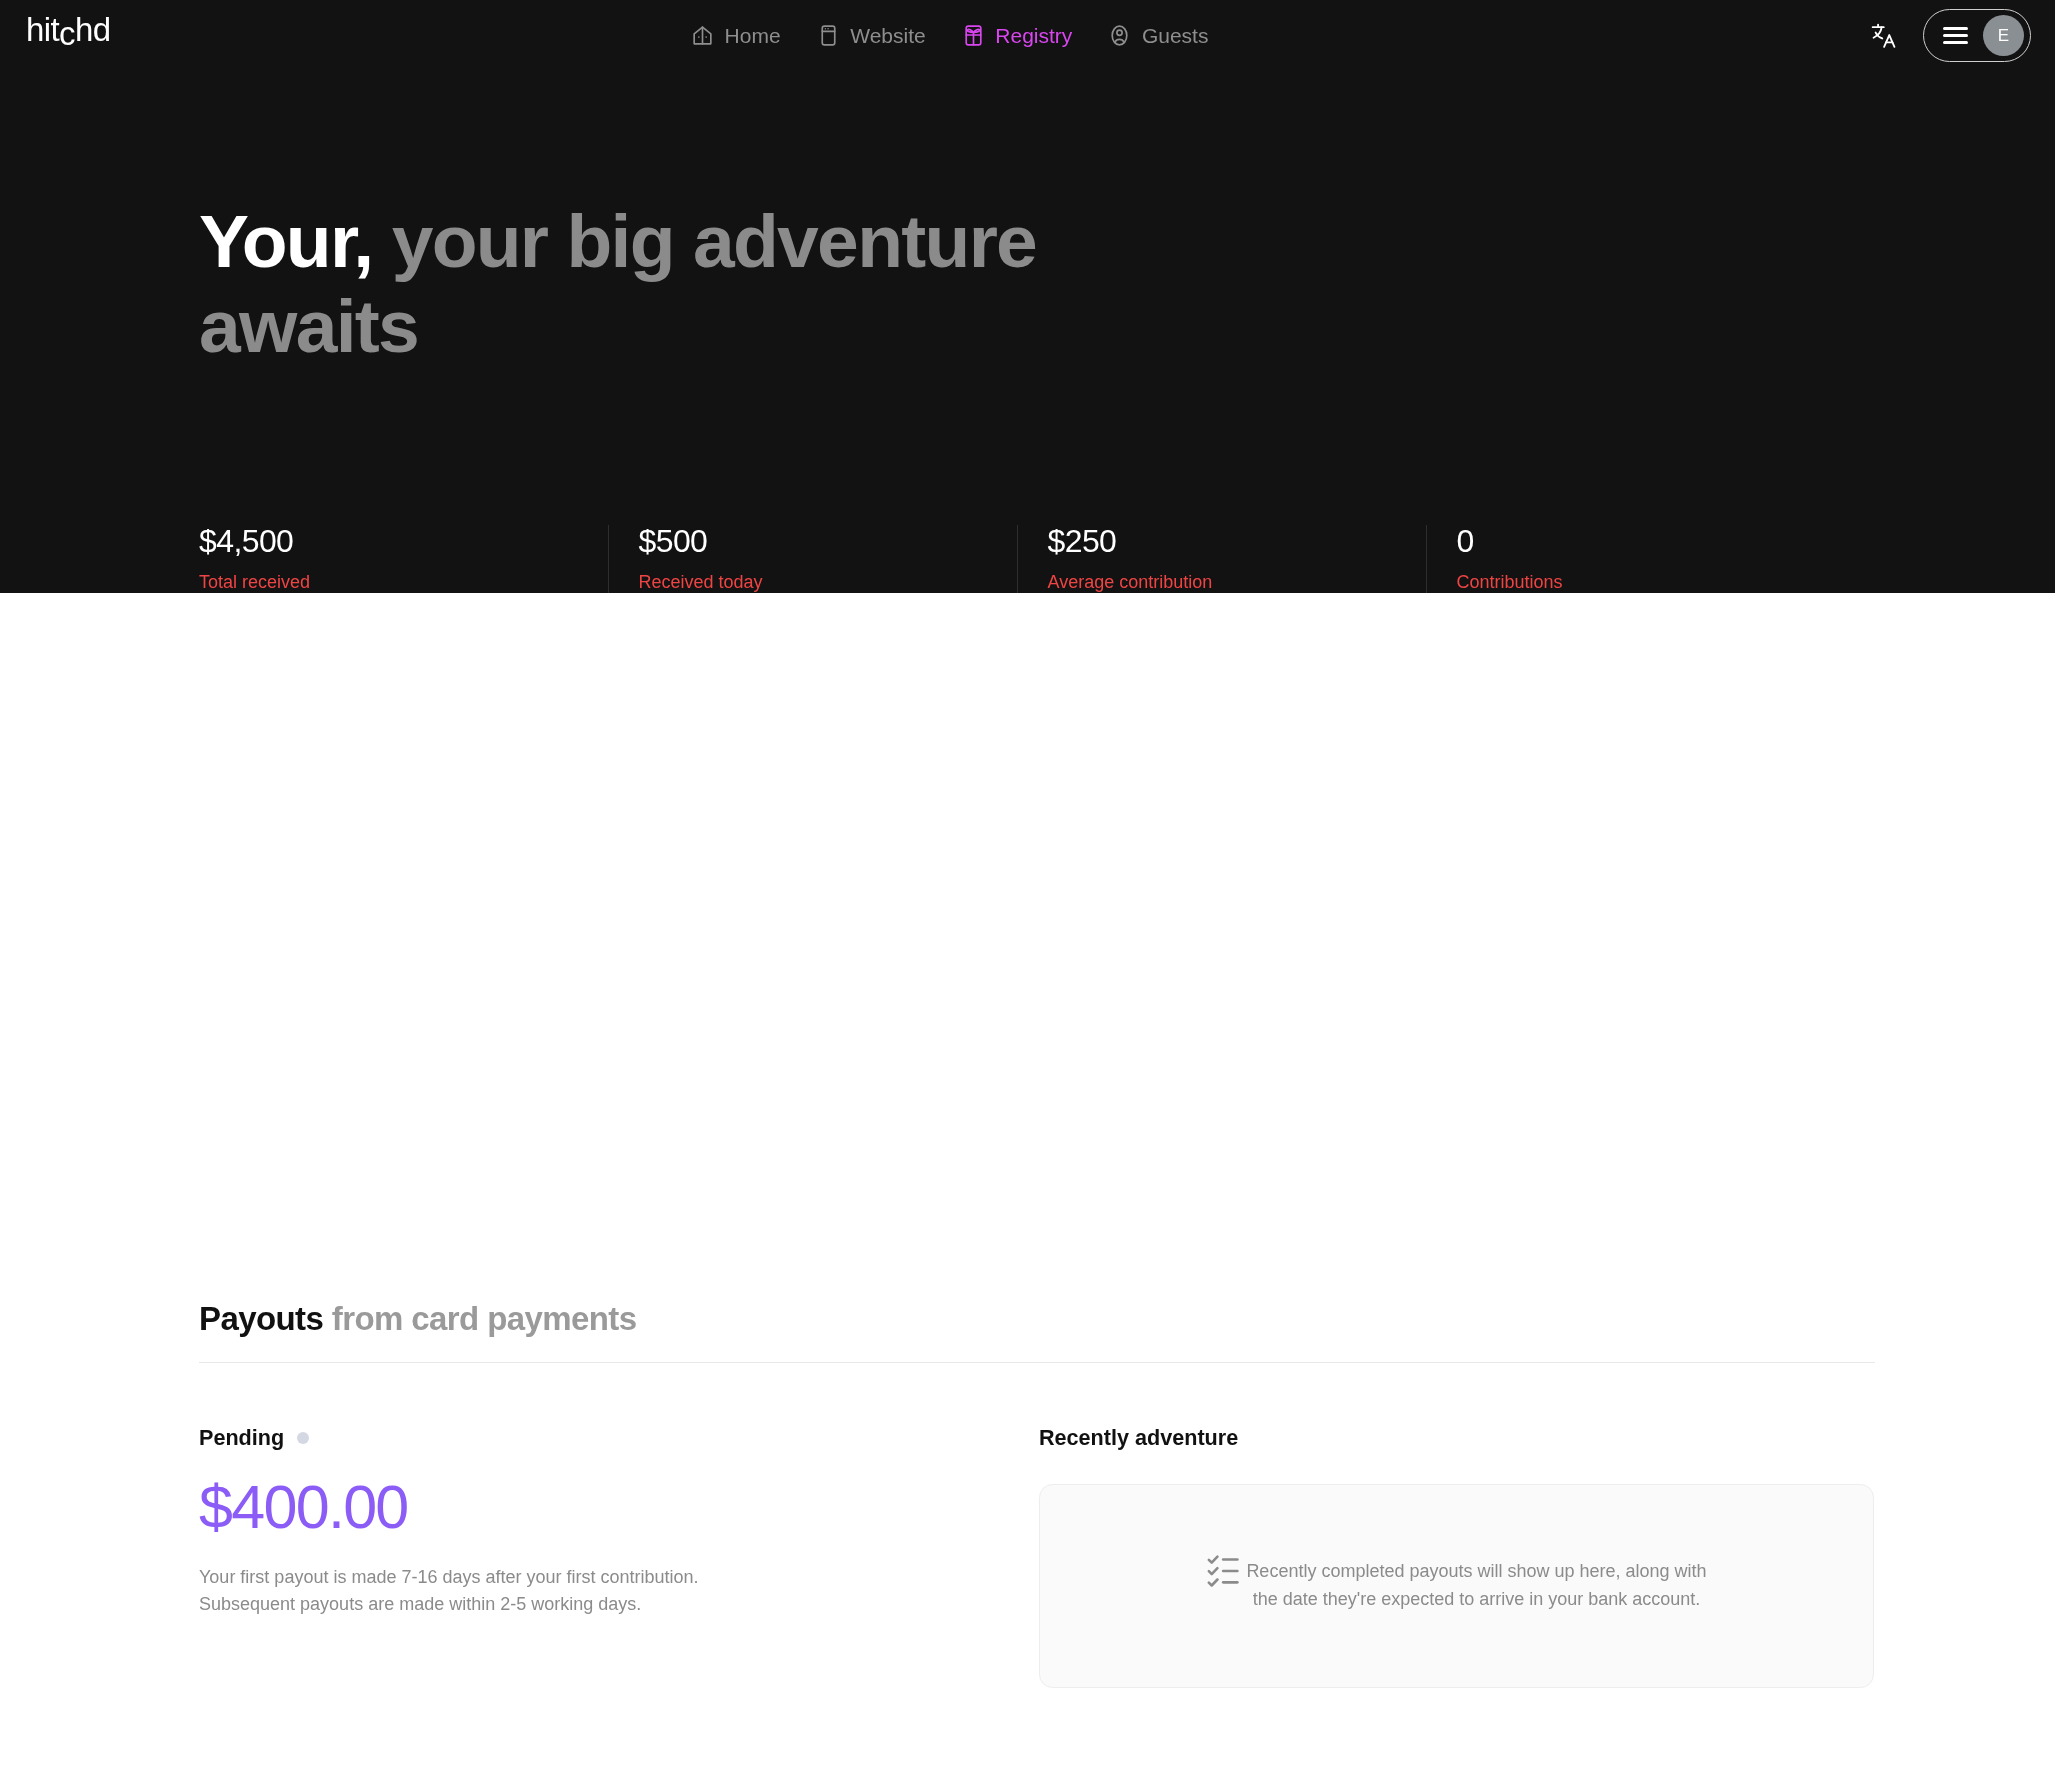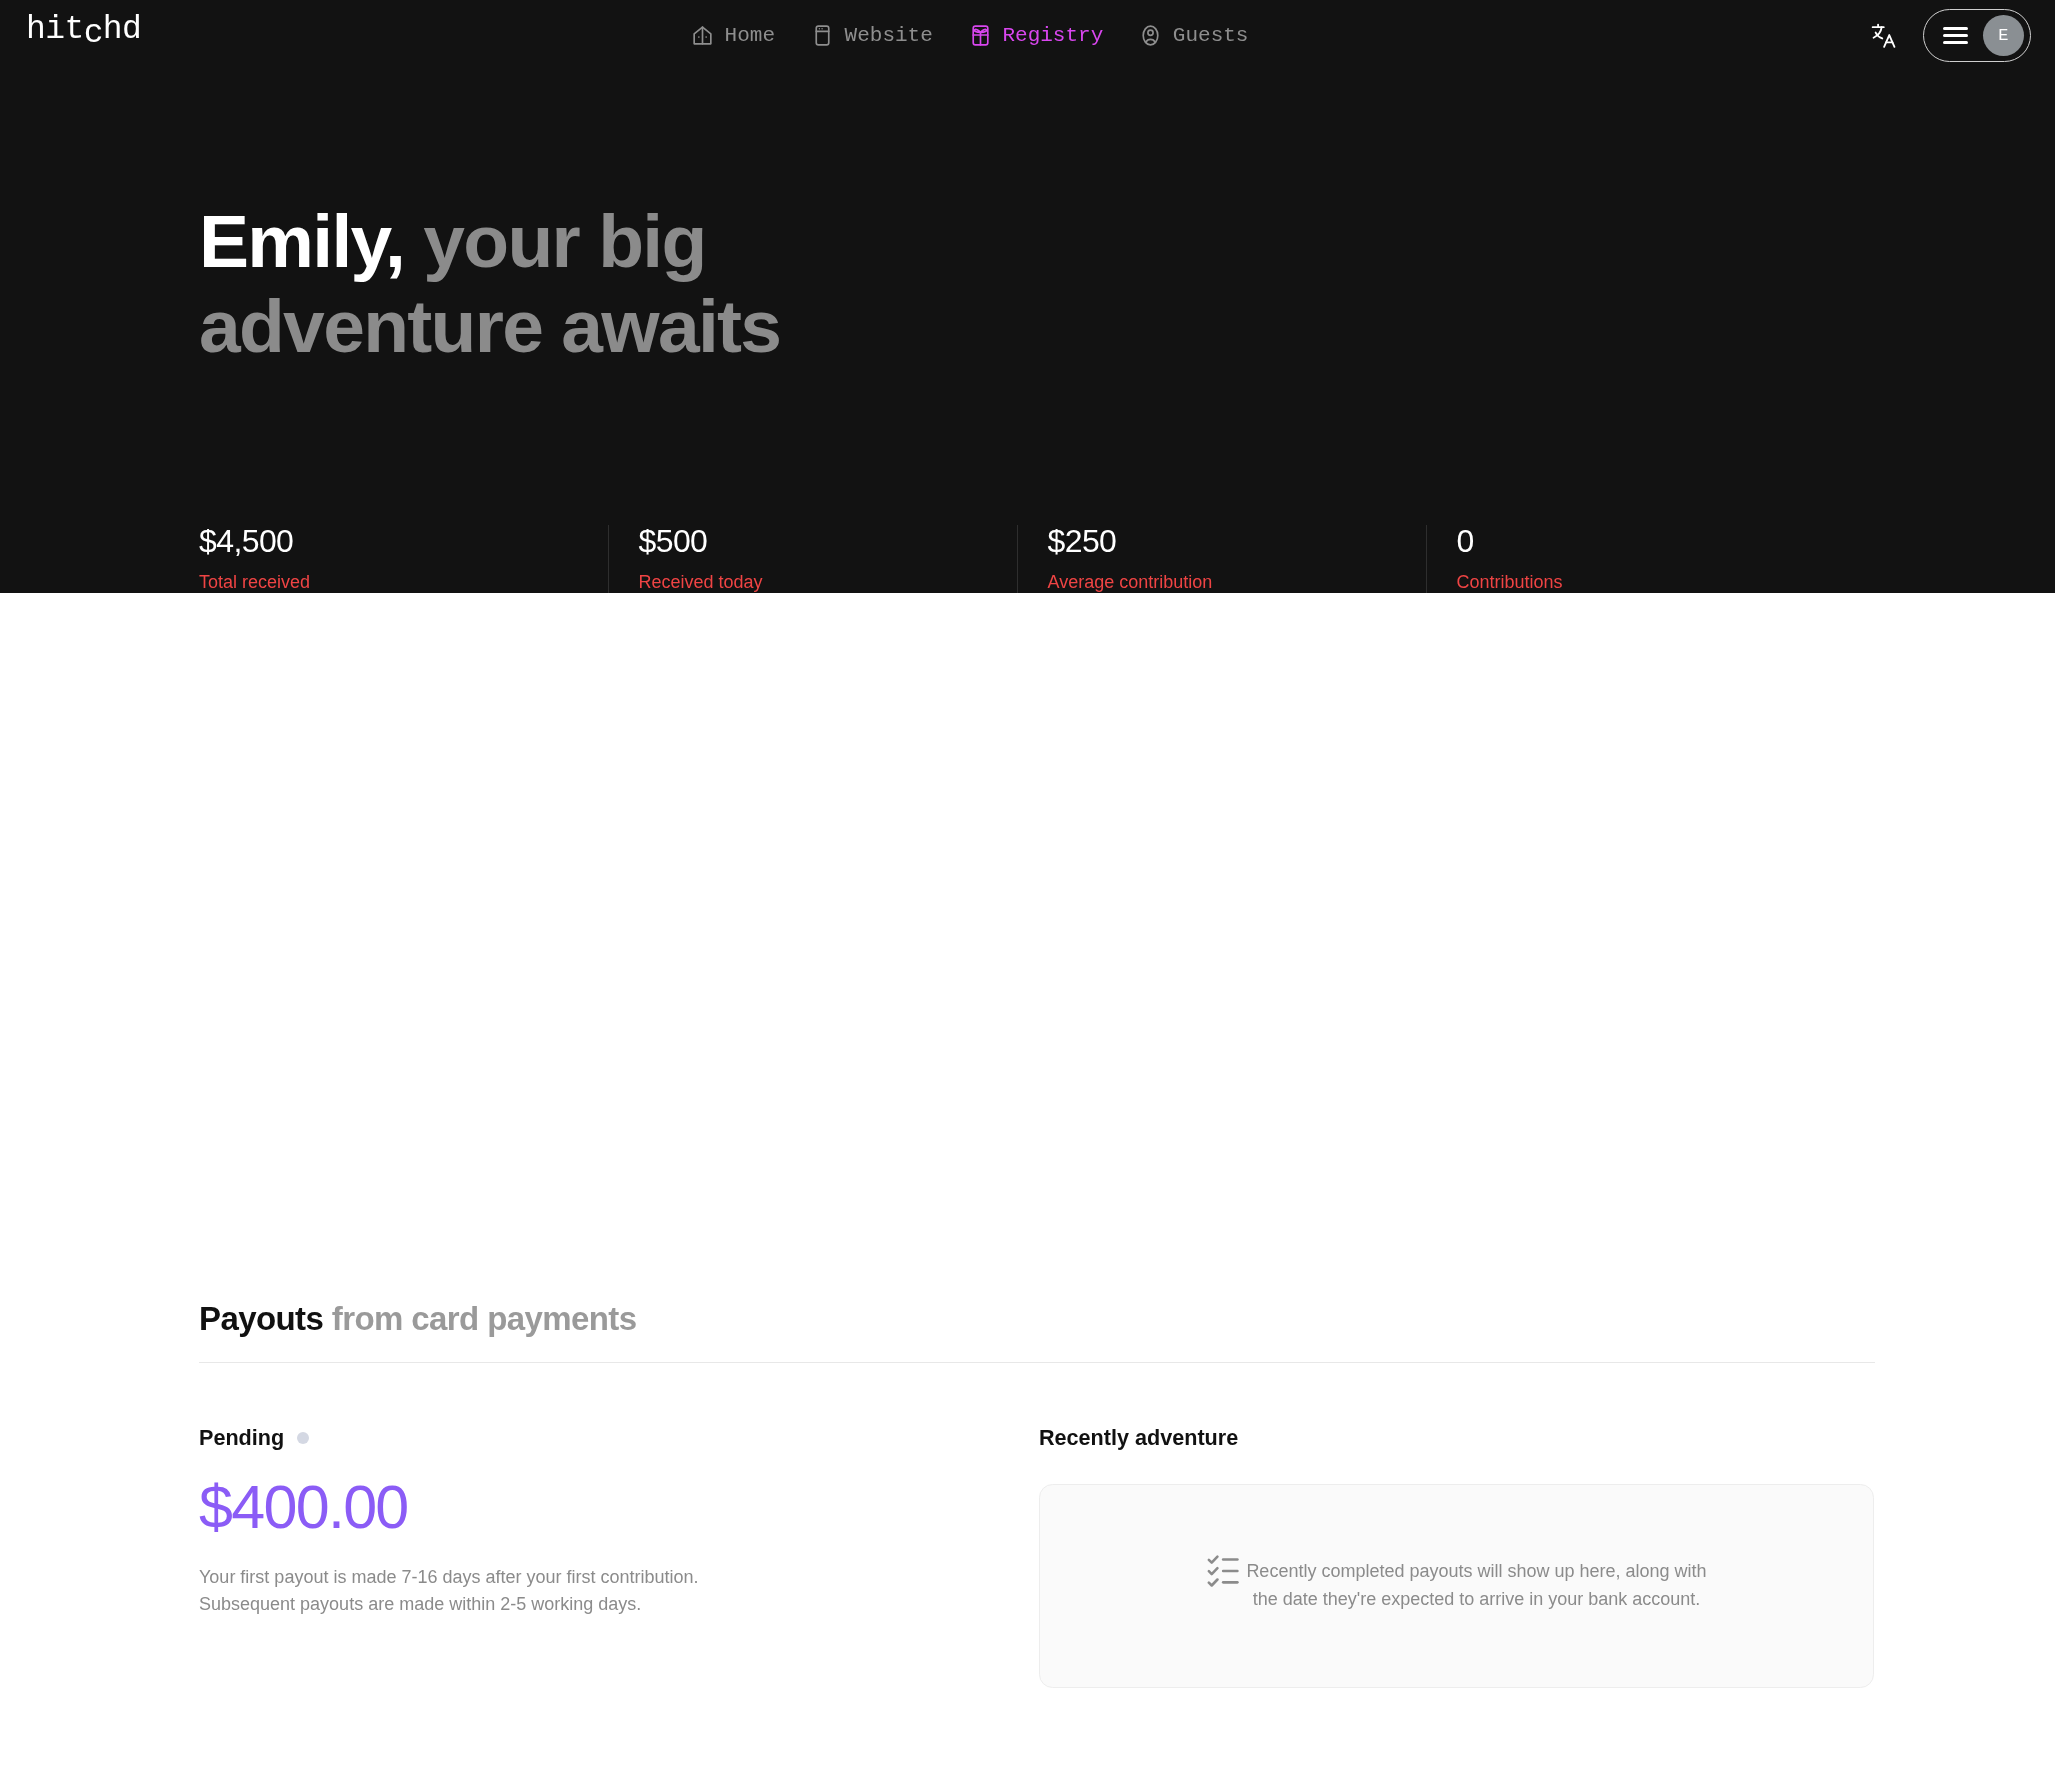--- a/index.html
+++ b/index.html
@@ -11,21 +11,20 @@
     overflow:hidden;
   }
 
   
   .header {
     position:relative;
     height:71px;
     background:#121212;
     display:flex;
     align-items:center;
-    font-family:Liberation Mono, monospace;
   }
   .logo {
     position:absolute;
     left:26px; top:12.5px;
     font-size:33px;
     font-weight:400;
     color:#ffffff;
     letter-spacing:-0.6px;
     line-height:1;
     display:flex;
@@ -285,21 +284,21 @@
       </span>
       <span class="avatar">E</span>
     </div>
   </div>
 
 </div>
 
 <div class="hero">
 
   <h1 class="hero-title">
-    <span class="name">Emily,</span>
+    <span class="name">Your,</span>
     <span>your big adventure awaits</span>
   </h1>
 
   <div class="stats">
     <div class="stat">
       <div class="stat-val">$4,500</div>
       <div class="stat-lbl">Total received</div>
     </div>
     <div class="stat">
       <div class="stat-val">$500</div>

